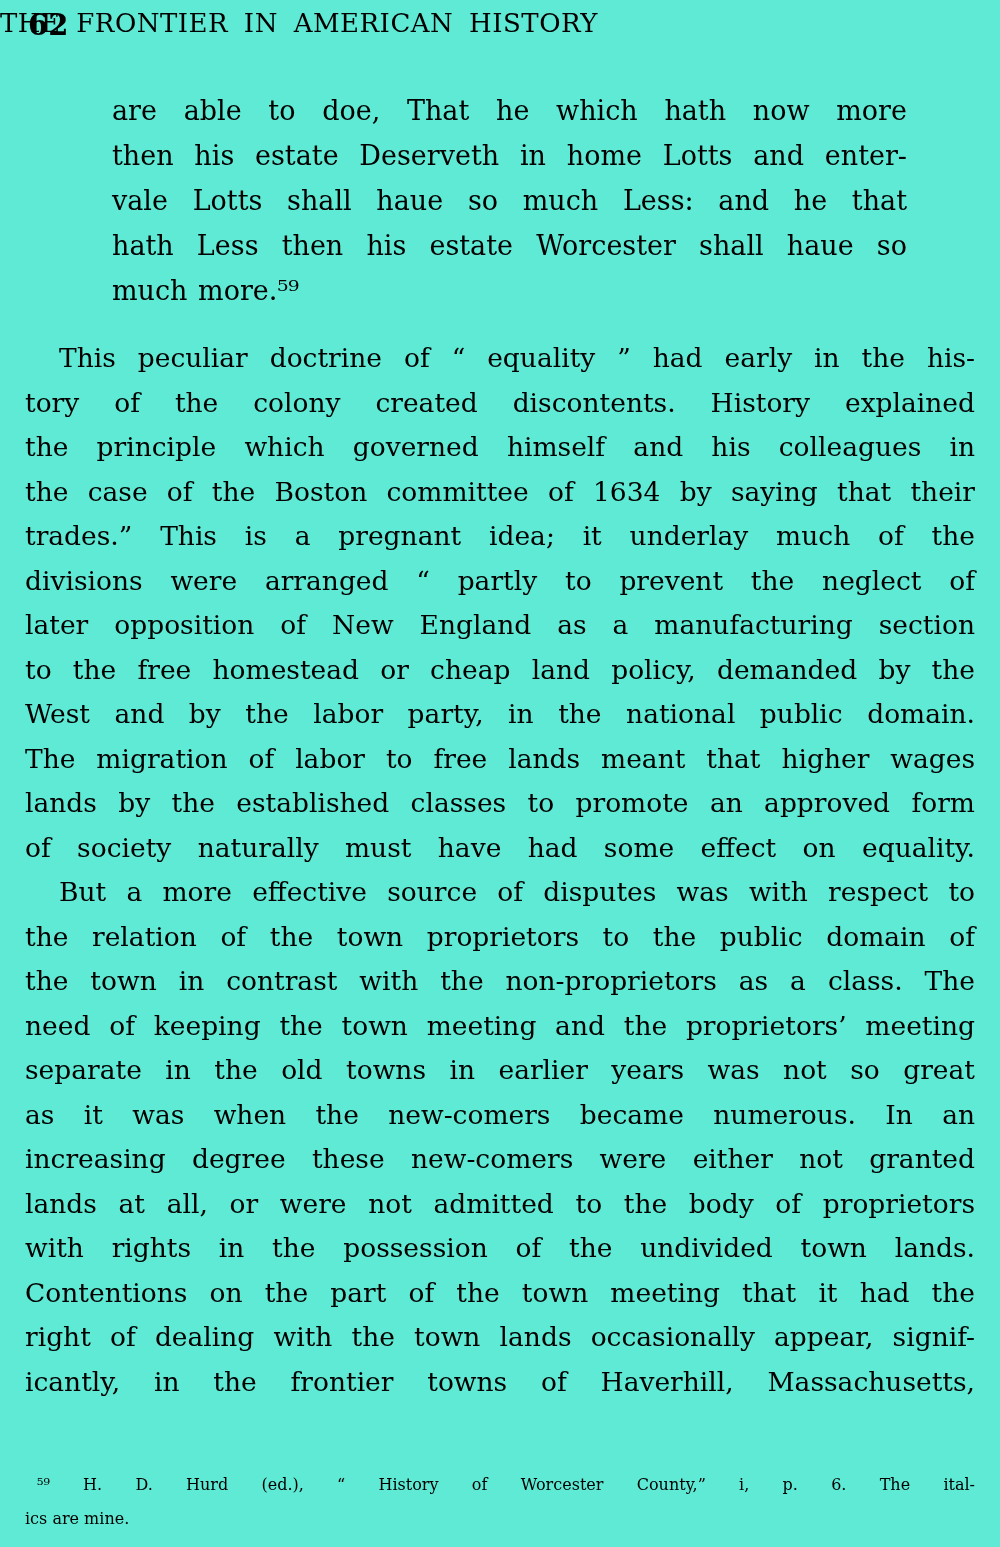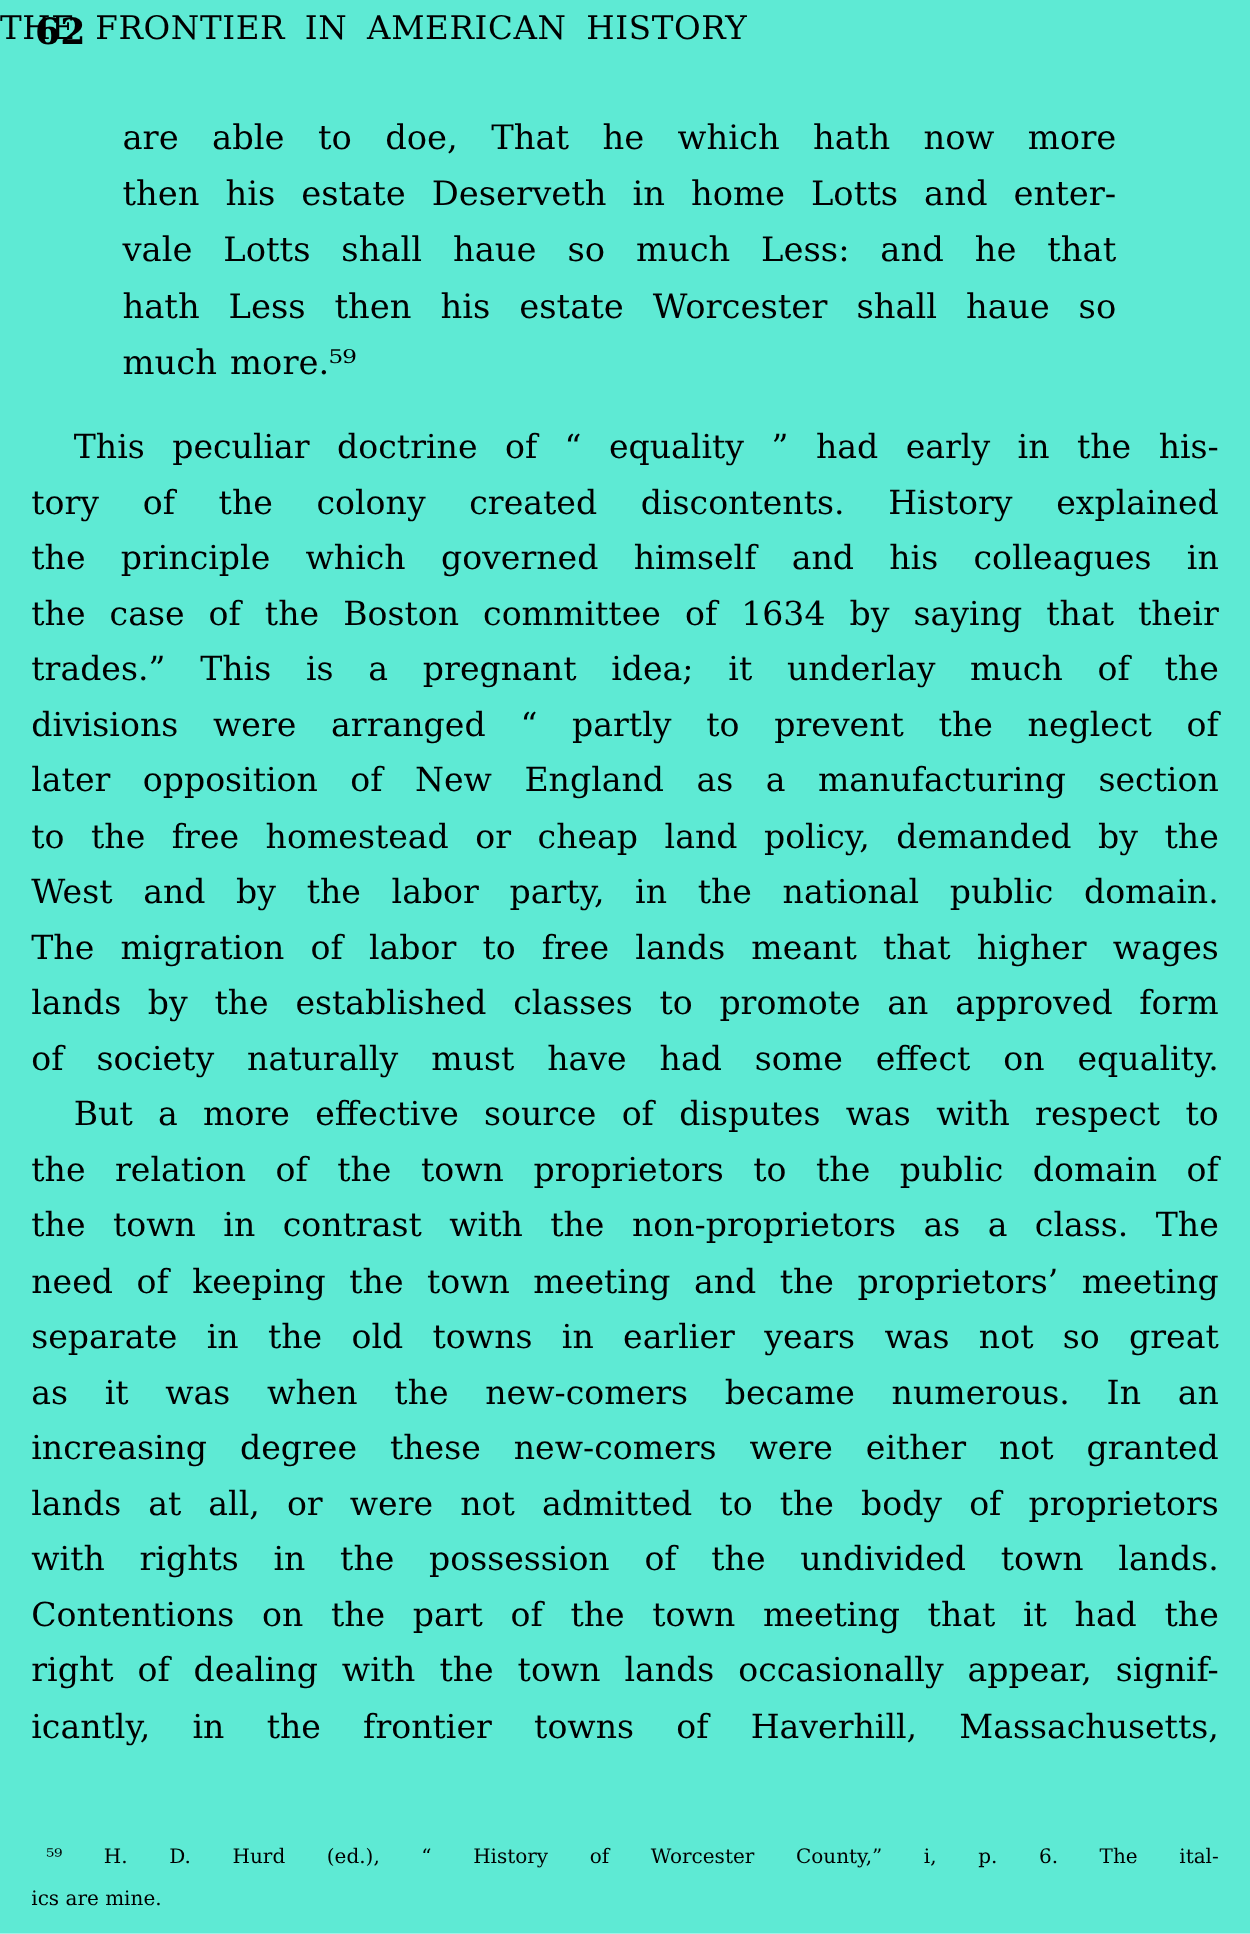--- a/index.html
+++ b/index.html
@@ -39,21 +39,21 @@
     font-weight: normal;
     letter-spacing: 0.5px;
     word-spacing: 7px;
     white-space: nowrap;
   }
 
   
   .quote {
     position: absolute;
     top: 88px;
-    left: 98px;
+    left: 112px;
     width: 795px;
     font-size: 27px;
     line-height: 45px;
     word-spacing: 2px;
   }
 
   
   .content {
     position: absolute;
     top: 336px;

